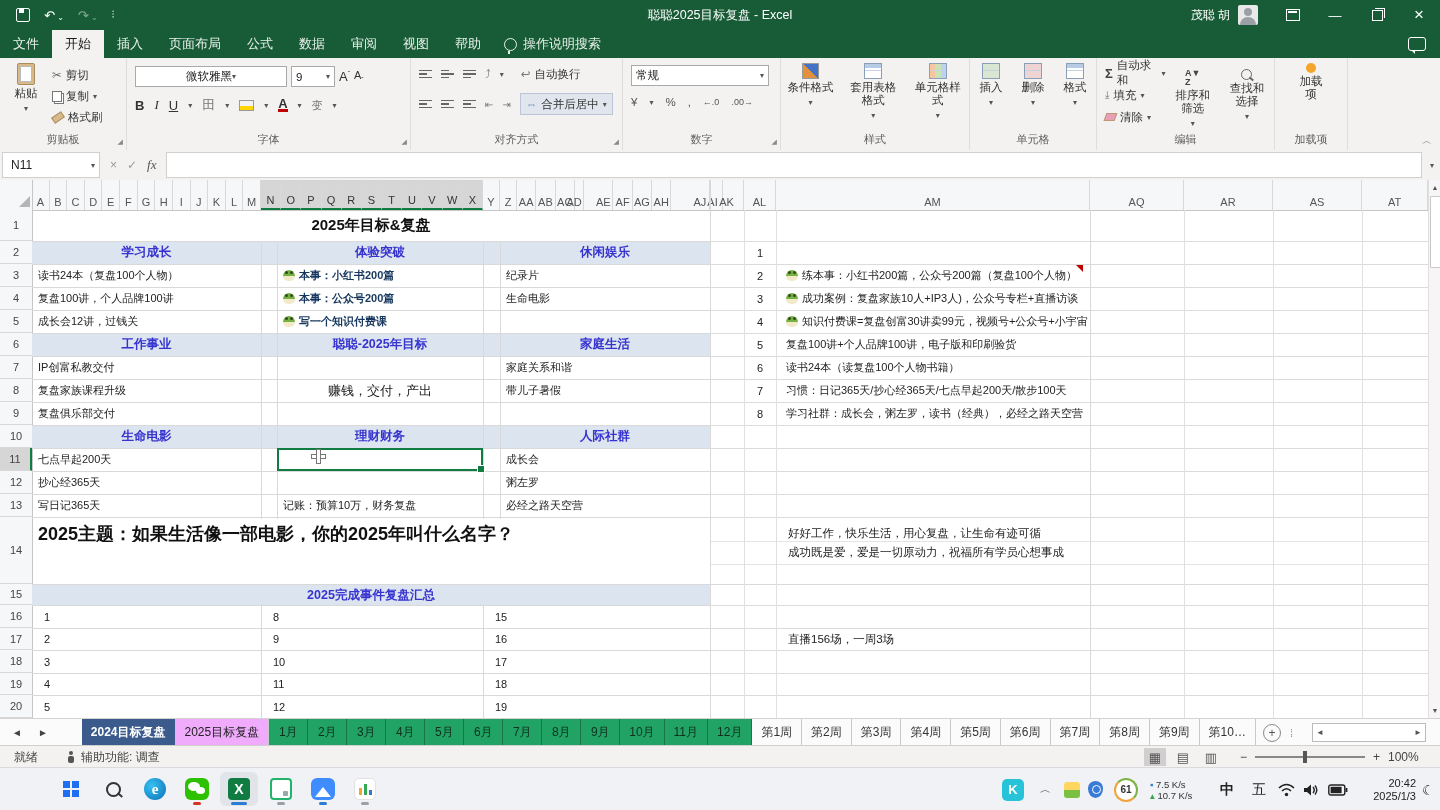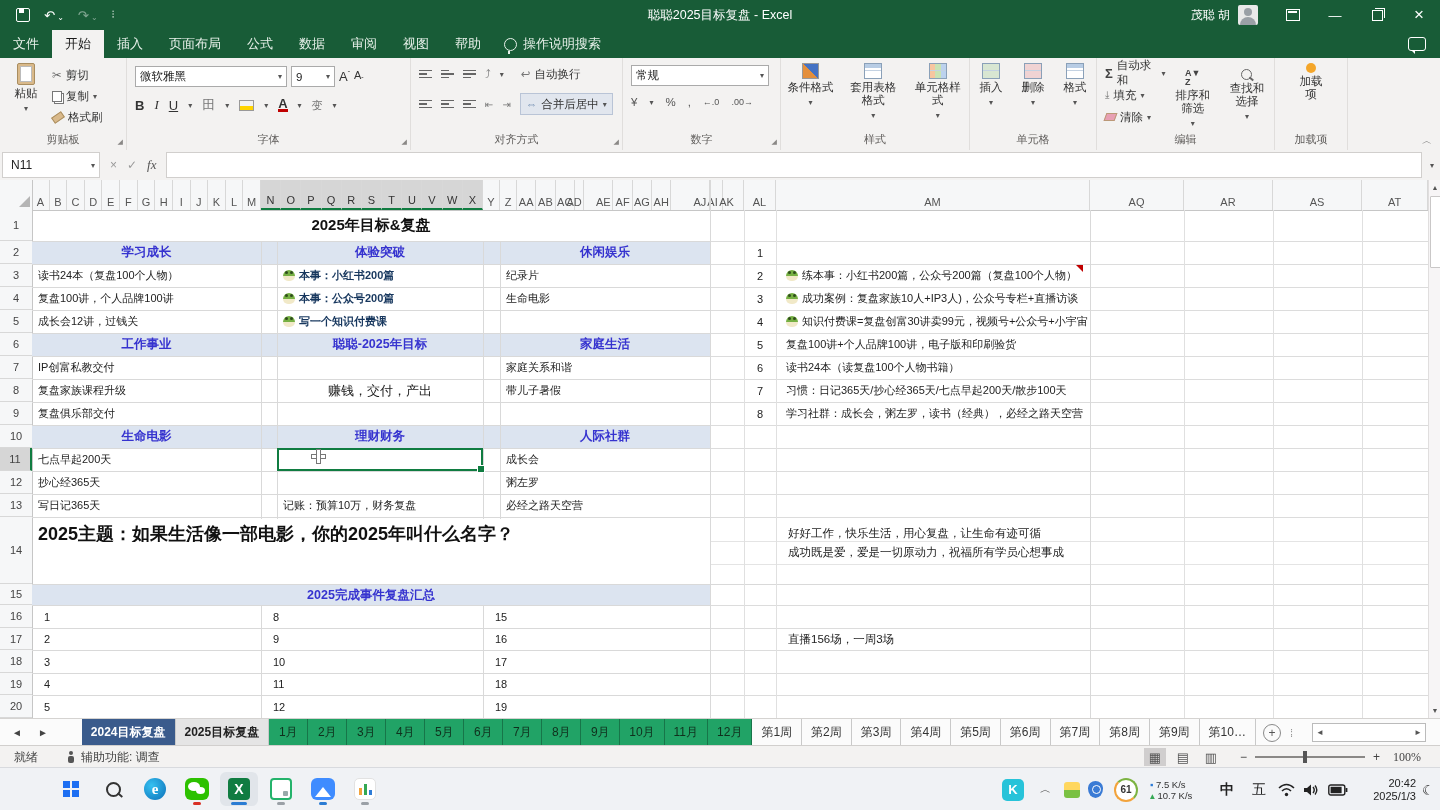--- a/index.html
+++ b/index.html
@@ -93,21 +93,21 @@
   #cursor-plus::after{content:"";position:absolute;left:5px;top:0;width:5px;height:15px;background:#fff;border:1px solid #777;box-sizing:border-box;}
   #red-flag{position:absolute;left:1076px;top:85px;width:0;height:0;border-top:7px solid #c00000;border-left:7px solid transparent;z-index:5;}
   #vscroll{position:absolute;left:1428px;top:0;width:12px;height:538px;background:#f7f5f6;border-left:1px solid #e0dede;}
   .scr-arrow{position:absolute;left:0;width:12px;height:13px;display:flex;align-items:center;justify-content:center;font-size:7px;color:#555;}
   #vthumb{position:absolute;left:1px;top:16px;width:9px;height:70px;background:#fff;border:1px solid #c9c7c7;border-radius:1px;}
   
   #tabbar{position:absolute;left:0;top:718px;width:1440px;height:27px;background:#fbfbfb;border-top:1px solid #d5d3d1;display:flex;align-items:stretch;font-size:12px;color:#333;}
   .tabnav{display:flex;align-items:center;gap:16px;padding:0 12px 0 12px;color:#444;font-size:10px;}
   .tab{display:flex;align-items:center;padding:0 9px;border-right:1px solid #c9c9c9;white-space:nowrap;}
   .tab-navy{background:#3a5b8c;color:#fff;font-weight:bold;}
-  .tab-active{background:#e5e5e5;color:#222;font-weight:bold;}
+  .tab-active{background:#f0abfc;color:#222;font-weight:normal;}
   .tab-green{background:#21a366;color:#10301d;border-right:1px solid rgba(0,0,0,.28);min-width:20px;justify-content:center;}
   .tab-plain{background:transparent;color:#333;}
   .newsheet{width:16px;height:16px;border:1px solid #8a8a8a;border-radius:50%;display:flex;align-items:center;justify-content:center;font-size:12px;color:#555;align-self:center;margin:0 7px;flex:none;}
   .tab-split{align-self:center;color:#999;margin:0 2px;font-size:11px;}
   #hscroll{align-self:center;margin-left:4px;margin-right:14px;width:106px;height:17px;border:1px solid #bbb;background:#fff;display:flex;align-items:center;justify-content:space-between;font-size:8px;color:#555;padding:0 3px;flex:none;}
   
   #statusbar{position:absolute;left:0;top:745px;width:1440px;height:22px;background:#f3f2f1;border-top:1px solid #d1cfcd;display:flex;align-items:center;font-size:12px;color:#444;}
   .person-ic{width:10px;height:12px;position:relative;display:inline-block;margin:0 5px 0 28px;}
   .person-ic::before{content:"";position:absolute;left:3px;top:0;width:4px;height:4px;border-radius:50%;background:#555;}
   .person-ic::after{content:"";position:absolute;left:2px;top:5px;width:6px;height:7px;background:#555;border-radius:2px;}
@@ -216,21 +216,21 @@
               <span>格式刷</span>
             </span>
         </div>
       </div>
       <div class="glabel">剪贴板</div>
       <span class="launcher">◢</span>
     </div>
 
     <div class="rgroup" style="width:284px;padding:8px 8px 0 8px;box-sizing:border-box;">
       <div style="display:flex;gap:4px;align-items:center;">
-        <span class="selbox" style="width:142px;">
+        <span class="selbox" style="width:142px;justify-content:center;">
             <span>微软雅黑</span>
             <span class="carr">▾</span>
           </span>
         <span class="selbox" style="width:34px;">
             <span>9</span>
             <span class="carr">▾</span>
           </span>
         <span style="font-size:13px;">A<sup style="font-size:7px;">ˆ</sup></span>
         <span style="font-size:11px;">A<sub style="font-size:7px;">ˇ</sub></span>
       </div>
@@ -728,21 +728,21 @@
       <span class="viewbtn">▤</span>
       <span class="viewbtn">▥</span>
     </span>
     <span class="zoomctrl">
       <span>−</span>
       <span class="zoomtrack">
           <span class="zoomthumb"></span>
         </span>
       <span>+</span>
     </span>
-    <span style="margin-right:14px;width:38px;text-align:center;font-family:Liberation Serif, serif;">100%</span>
+    <span style="margin-right:14px;width:38px;text-align:left;">100%</span>
   </div>
 
   <div id="taskbar">
     <span class="tb-slot" style="left:52px;">
         <span class="win-ic">
           <i></i>
           <i></i>
           <i></i>
           <i></i>
         </span>

